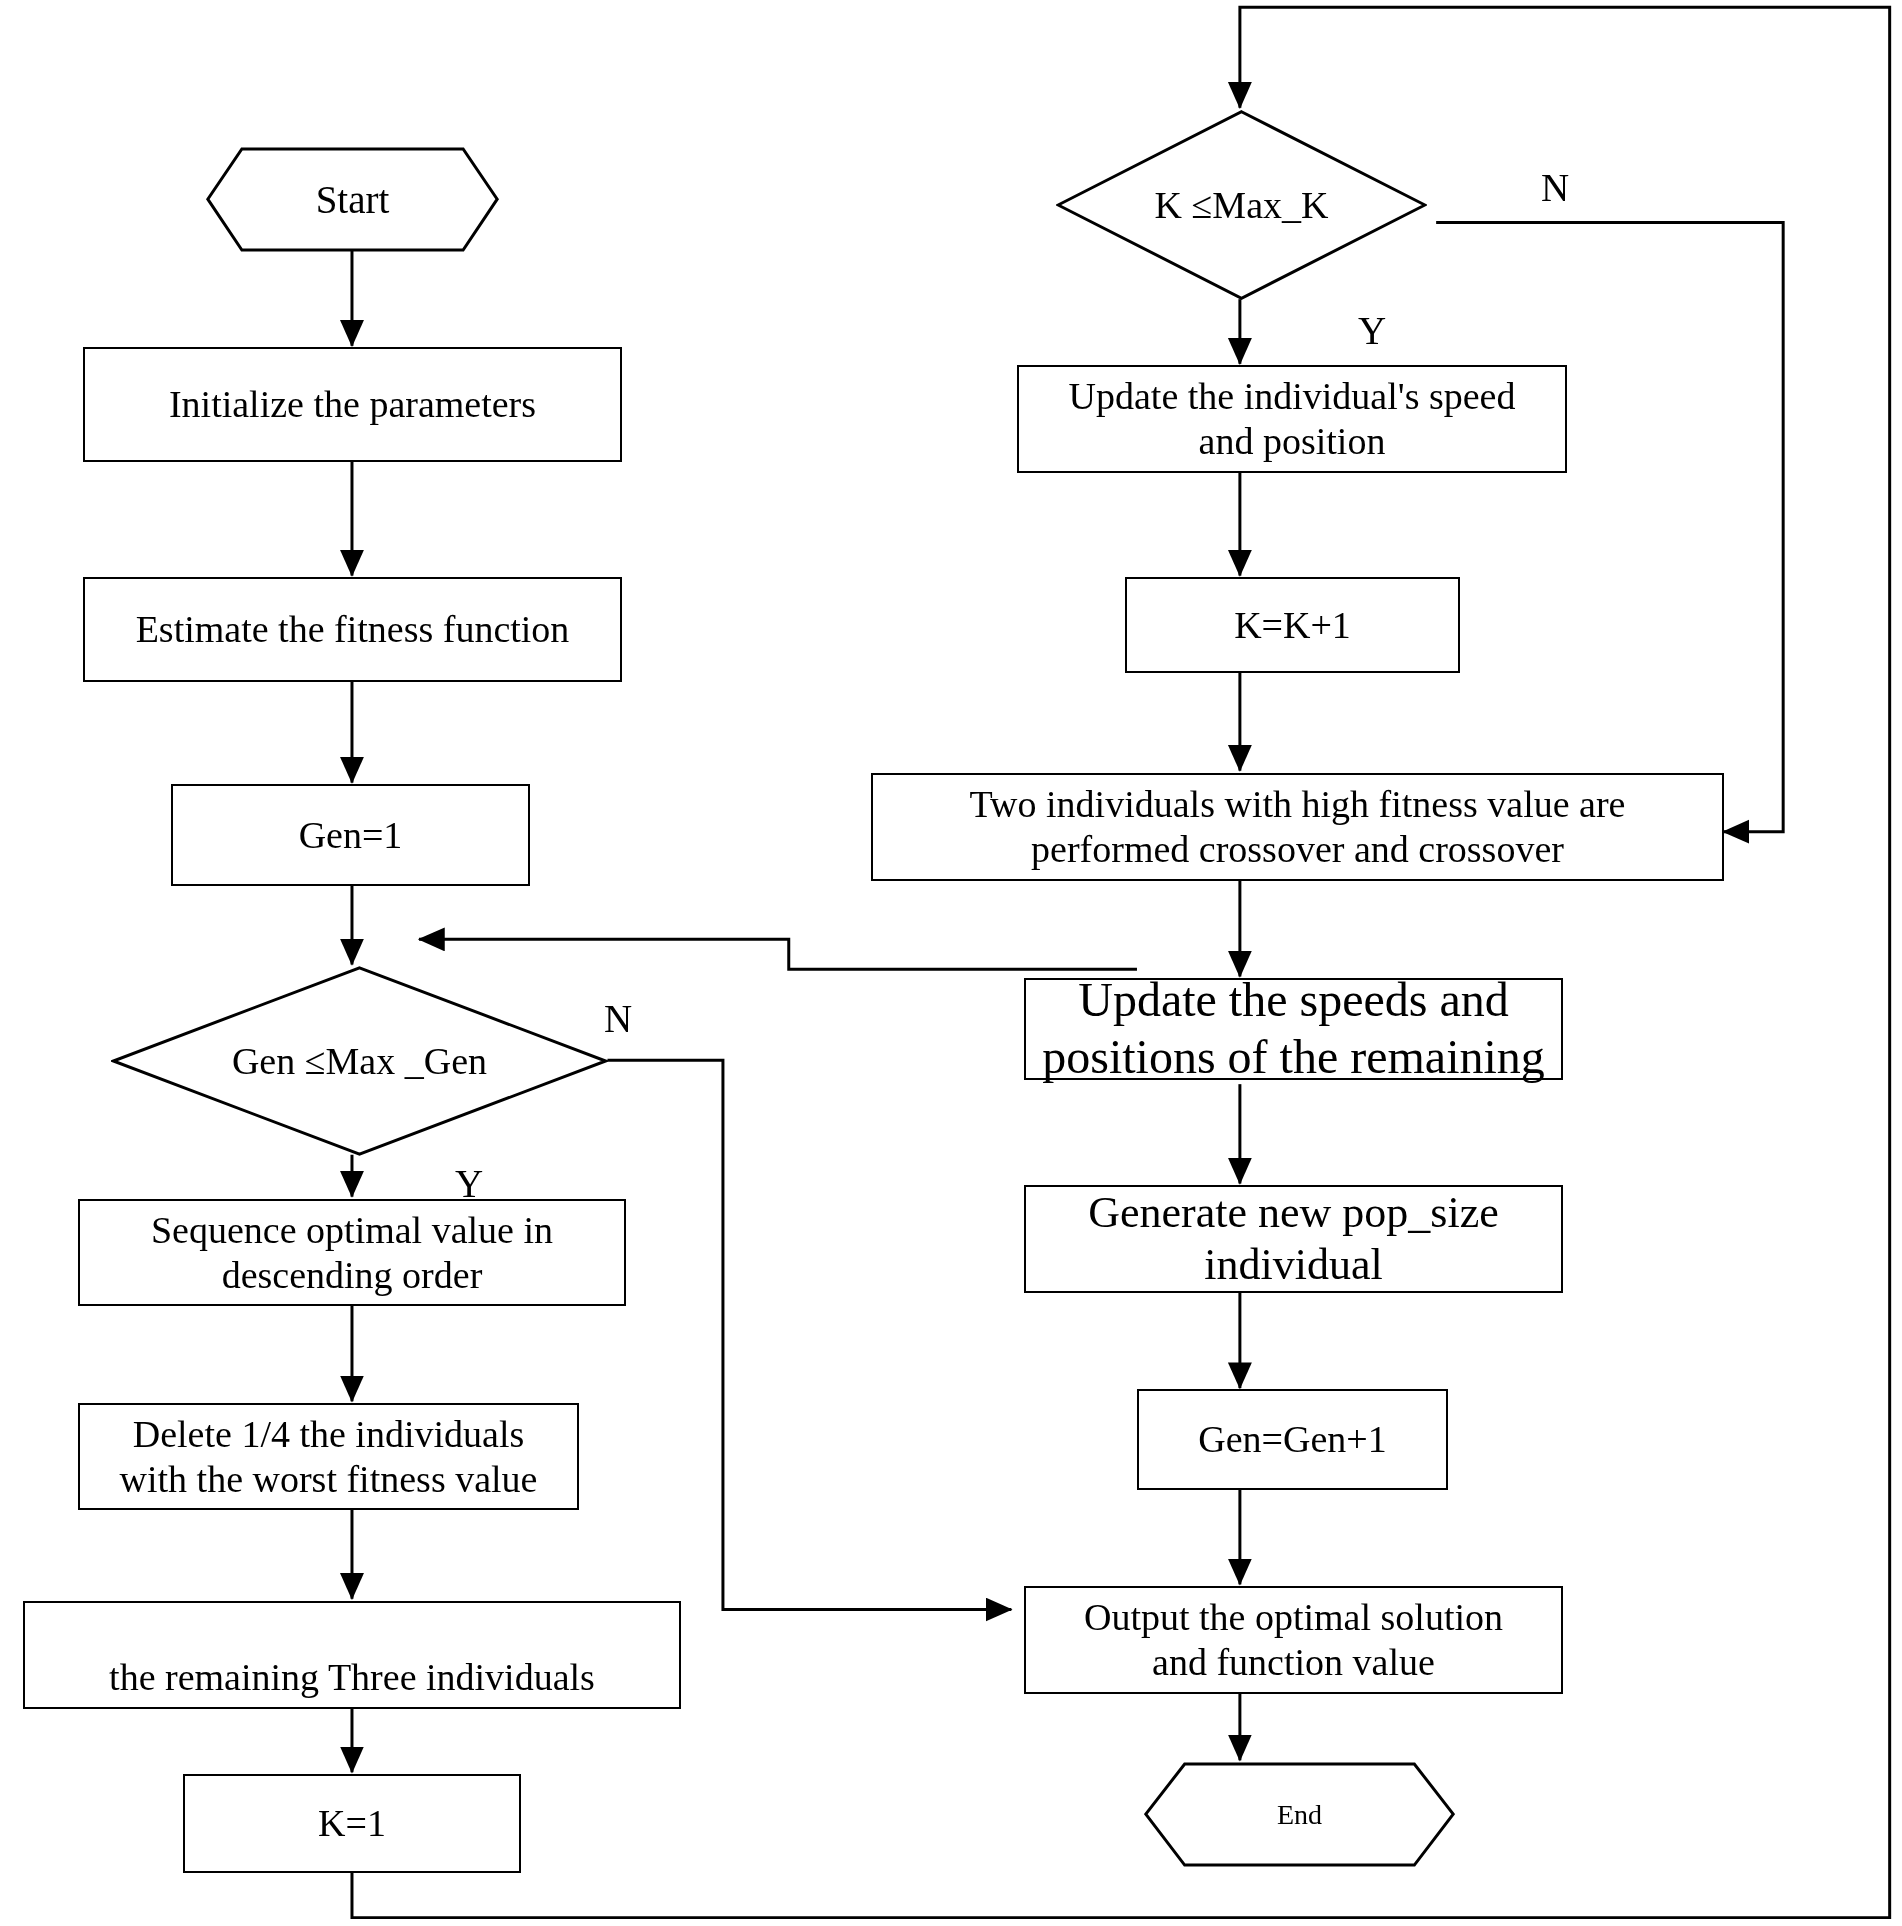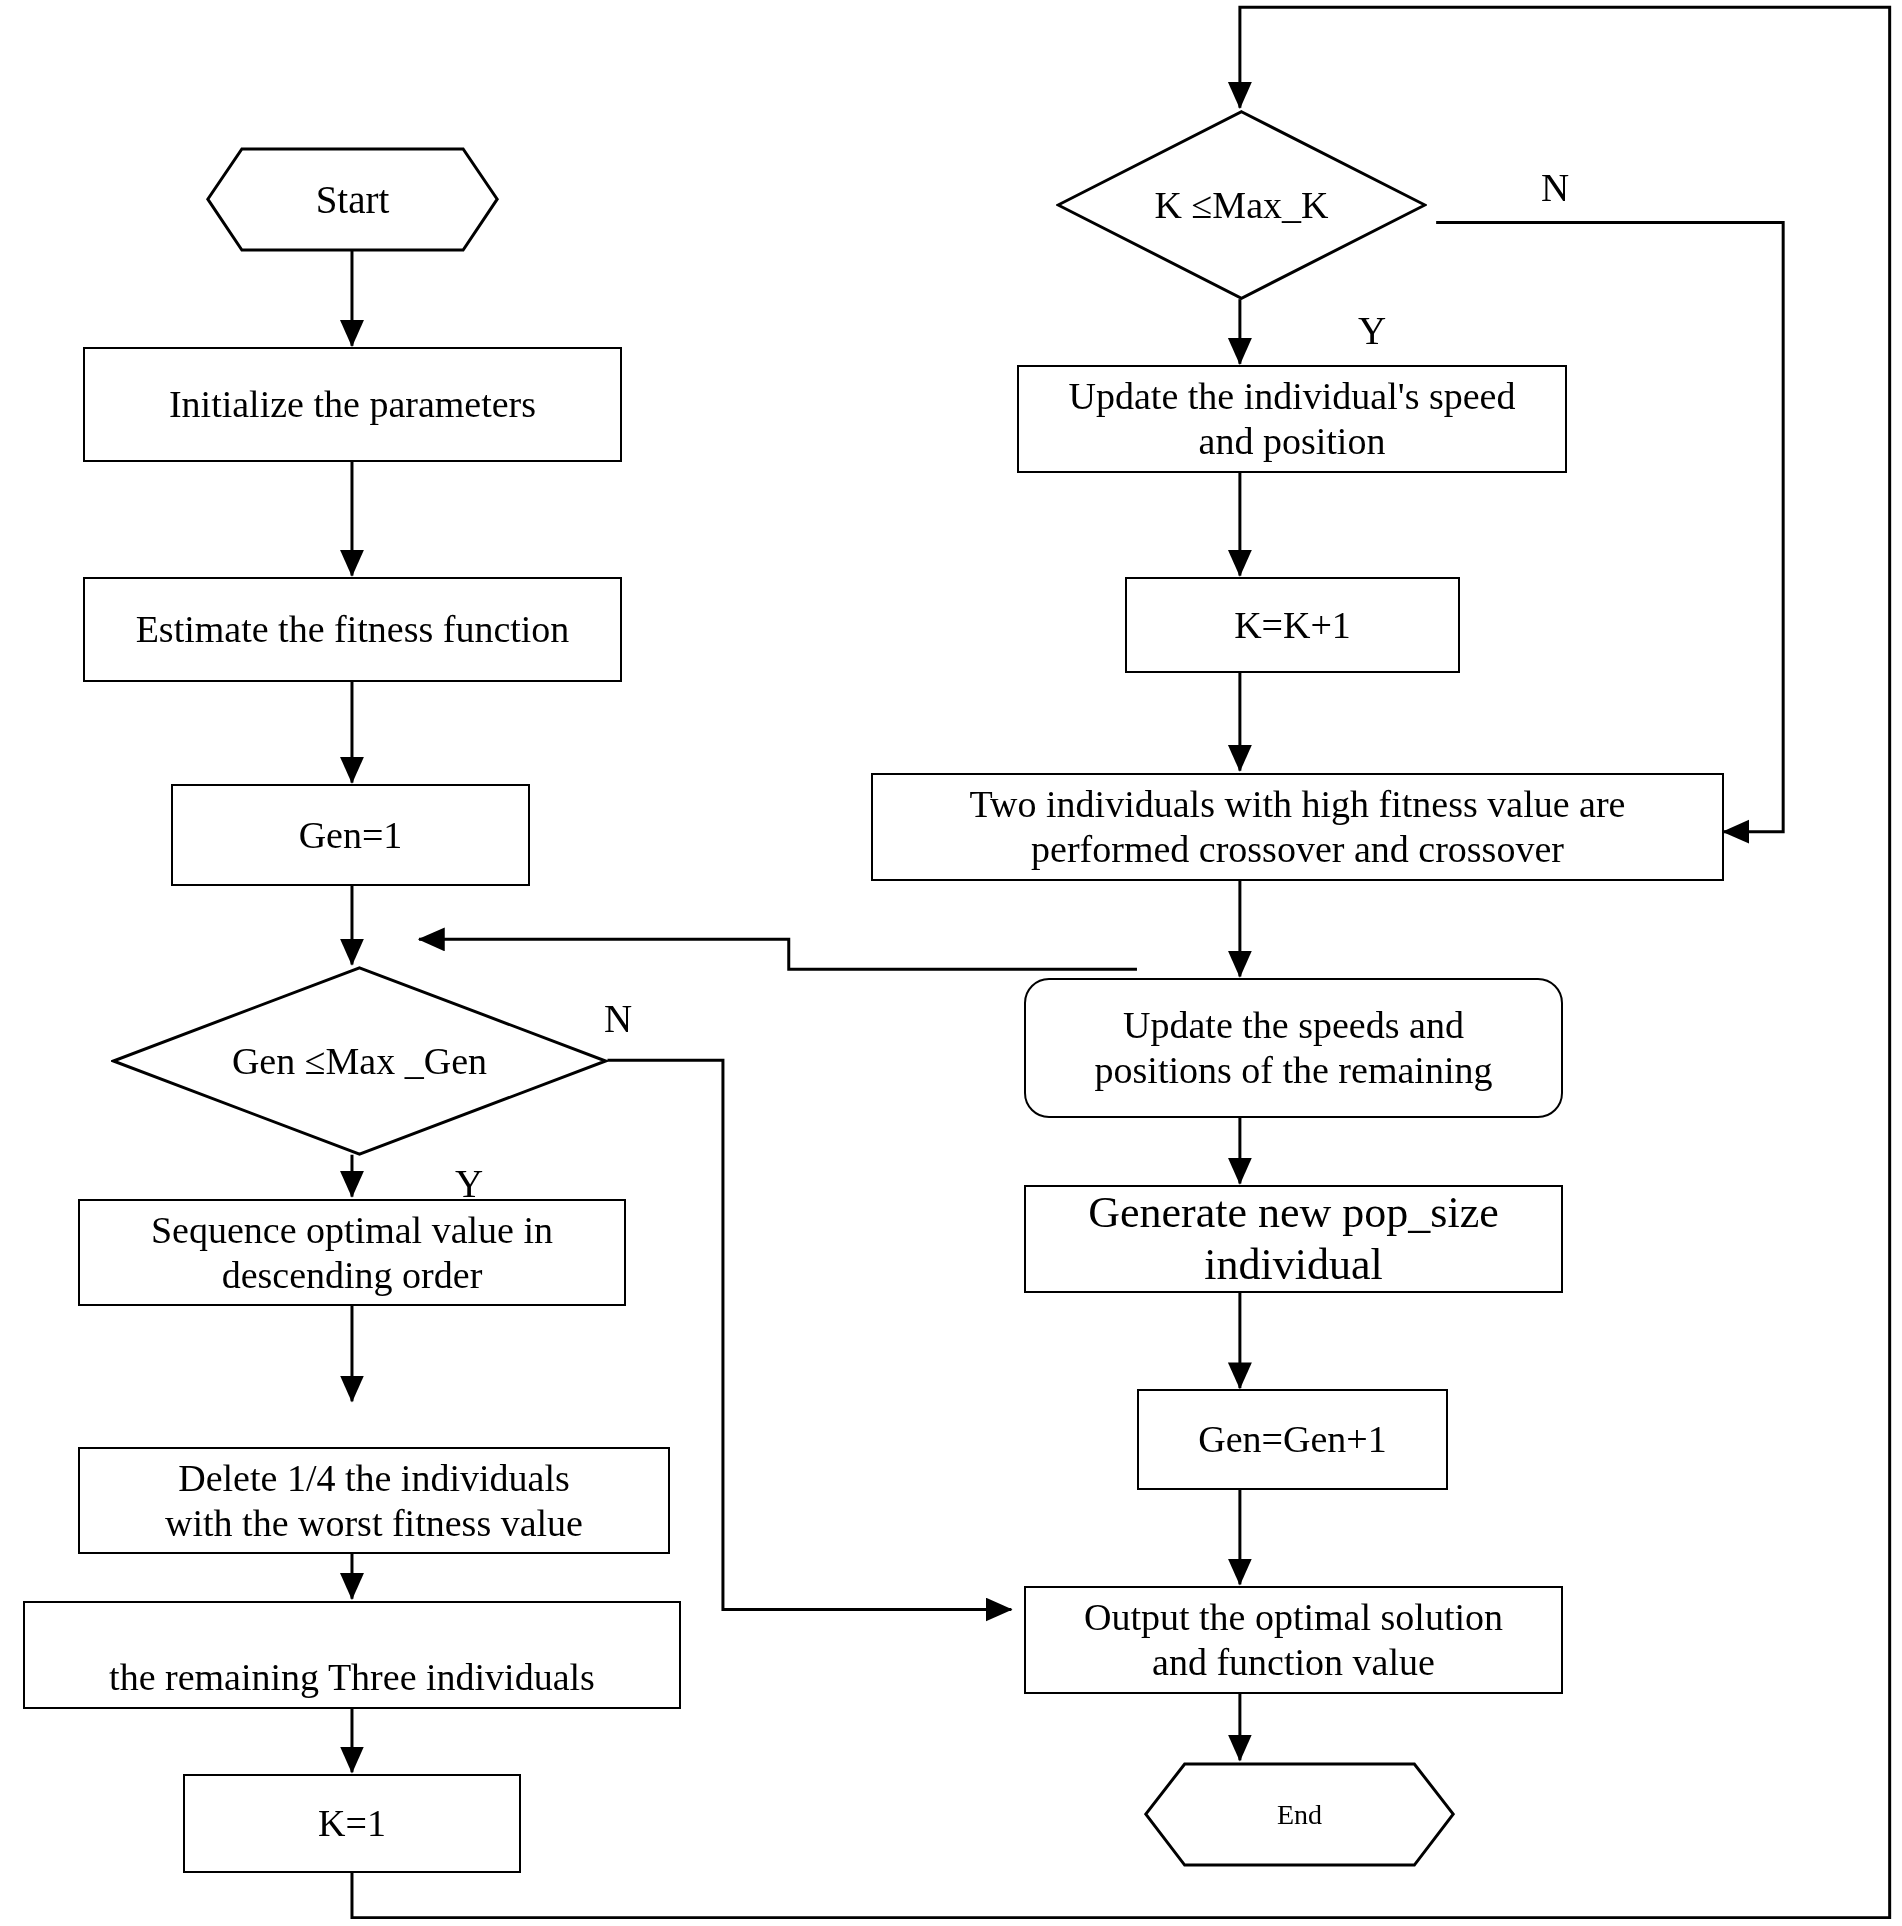--- a/index.html
+++ b/index.html
@@ -105,21 +105,21 @@
   <span class="lbl" style="left:604px;top:999px;font-size:39px;">N</span>
   <span class="lbl" style="left:455px;top:1164px;font-size:39px;">Y</span>
 
   <div class="node proc" style="left:78px;top:1199px;width:548px;height:107px;font-size:38px;">
     <span style="display:block;">
       <span>Sequence  optimal value in</span><br>
       <span>descending order</span>
     </span>
   </div>
 
-  <div class="node proc" style="left:78px;top:1403px;width:592px;height:107px;font-size:38px;margin-top:44px;">
+  <div class="node proc" style="left:78px;top:1403px;width:501px;height:107px;font-size:38px;">
     <span style="display:block;">
       <span>Delete 1/4 the individuals</span><br>
       <span>with the worst fitness value</span>
     </span>
   </div>
 
   <div class="node proc" style="left:23px;top:1601px;width:658px;height:108px;font-size:38px;">
     <span style="display:block;">
       <br>
       <span>the remaining Three individuals</span>
@@ -151,21 +151,21 @@
     <span>K=K+1</span>
   </div>
 
   <div class="node proc" style="left:871px;top:773px;width:853px;height:108px;font-size:38px;">
     <span style="display:block;">
       <span>Two individuals with high fitness value are</span><br>
       <span>performed crossover and crossover</span>
     </span>
   </div>
 
-  <div class="node proc" style="left:1024px;top:978px;width:539px;height:140px;font-size:38px;border-radius:25px;">
+  <div class="node proc" style="left:1024px;top:978px;width:539px;height:102px;font-size:48px;">
     <span style="display:block;">
       <span>Update the speeds and</span><br>
       <span>positions of the remaining</span>
     </span>
   </div>
 
   <div class="node proc" style="left:1024px;top:1185px;width:539px;height:108px;font-size:44px;">
     <span style="display:block;">
       <span>Generate new pop_size</span><br>
       <span>individual</span>

